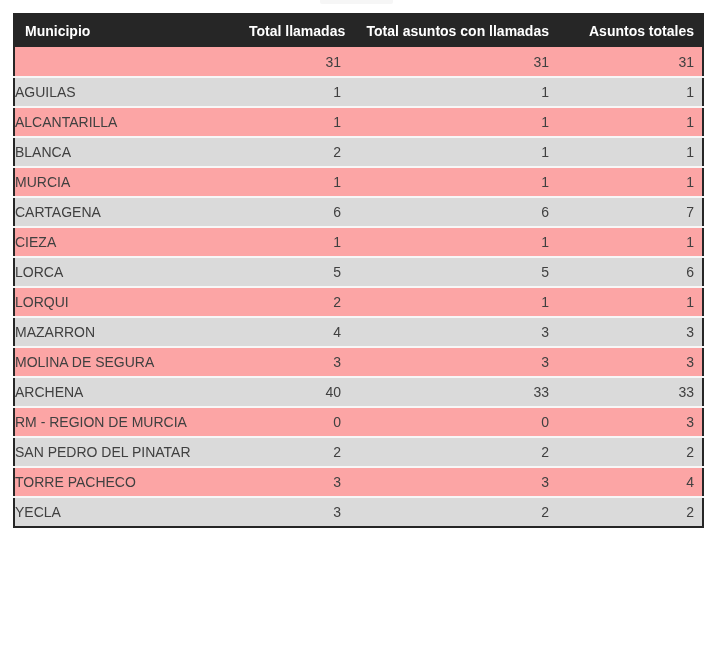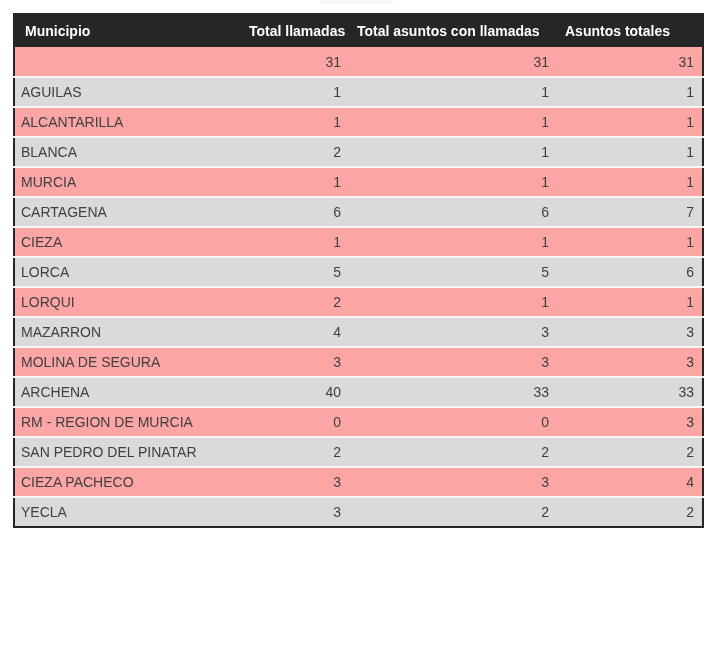--- a/index.html
+++ b/index.html
@@ -35,40 +35,40 @@
     width: 604px;
     border: 2px solid #262626;
   }
   table.stats thead th {
     background: #262626;
     color: #ffffff;
     font-weight: bold;
     font-size: 14px;
     height: 33px;
     padding: 0 8px;
-    text-align: left;
+    text-align: right;
     white-space: nowrap;
     overflow: hidden;
   }
   table.stats thead th.col-municipio {
     text-align: left;
     padding-left: 10px;
   }
   table.stats td {
     font-size: 14px;
     color: #404040;
     height: 30px;
     padding: 0 8px;
     text-align: right;
     white-space: nowrap;
     overflow: hidden;
   }
   table.stats td.col-municipio {
     text-align: left;
-    padding-left: 6px;
+    padding-left: 0;
   }
   table.stats tbody tr { background: #fca5a5; }
   table.stats tbody tr:nth-child(even) { background: #dadada; }
   table.stats tbody tr + tr td { border-top: 2px solid #f7f7f7; }
 </style>
 </head>
 <body>
 
 <div class="top-artifact"></div>
 
@@ -167,21 +167,21 @@
           <td>0</td>
           <td>3</td>
         </tr>
         <tr>
           <td class="col-municipio">SAN PEDRO DEL PINATAR</td>
           <td>2</td>
           <td>2</td>
           <td>2</td>
         </tr>
         <tr>
-          <td class="col-municipio">CIEZA PACHECO</td>
+          <td class="col-municipio">TORRE PACHECO</td>
           <td>3</td>
           <td>3</td>
           <td>4</td>
         </tr>
         <tr>
           <td class="col-municipio">YECLA</td>
           <td>3</td>
           <td>2</td>
           <td>2</td>
         </tr>

